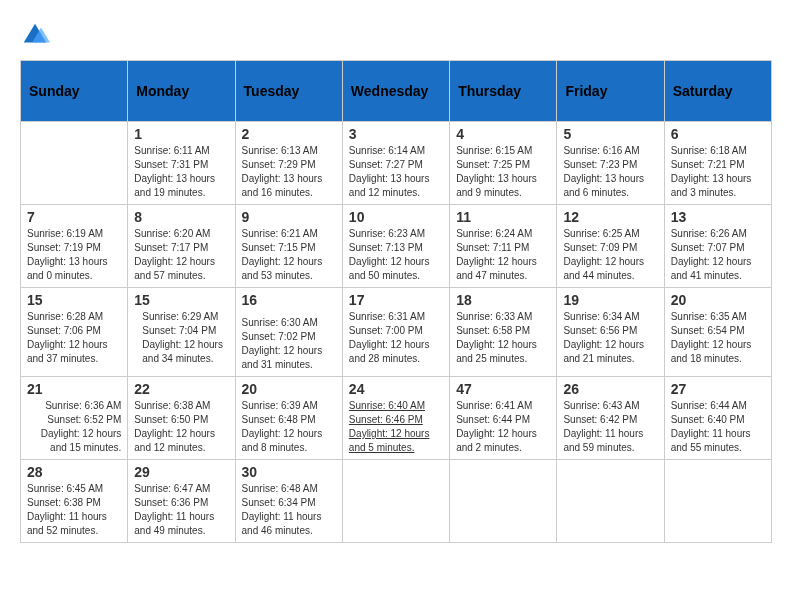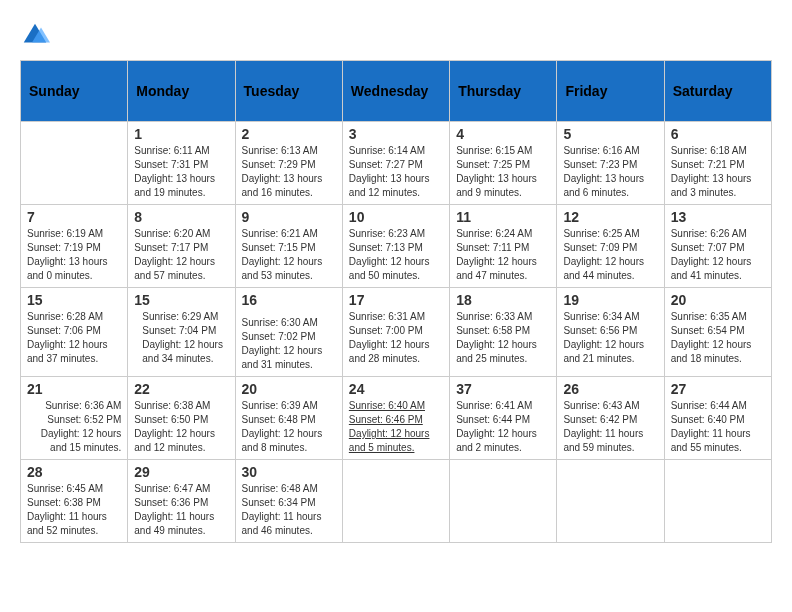--- a/index.html
+++ b/index.html
@@ -295,21 +295,21 @@
 and 8 minutes.</div>
         </td>
         <td>
           <span class="day-number">24</span>
           <div class="day-info" style="white-space: pre-line; text-decoration: underline;">Sunrise: 6:40 AM
 Sunset: 6:46 PM
 Daylight: 12 hours
 and 5 minutes.</div>
         </td>
         <td>
-          <span class="day-number">37</span>
+          <span class="day-number">47</span>
           <div class="day-info" style="white-space: pre-line;">Sunrise: 6:41 AM
 Sunset: 6:44 PM
 Daylight: 12 hours
 and 2 minutes.</div>
         </td>
         <td>
           <span class="day-number">26</span>
           <div class="day-info" style="white-space: pre-line;">Sunrise: 6:43 AM
 Sunset: 6:42 PM
 Daylight: 11 hours

